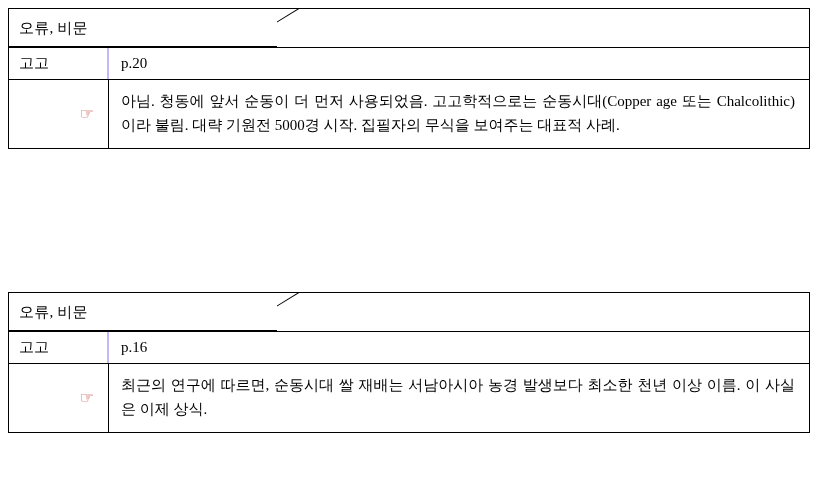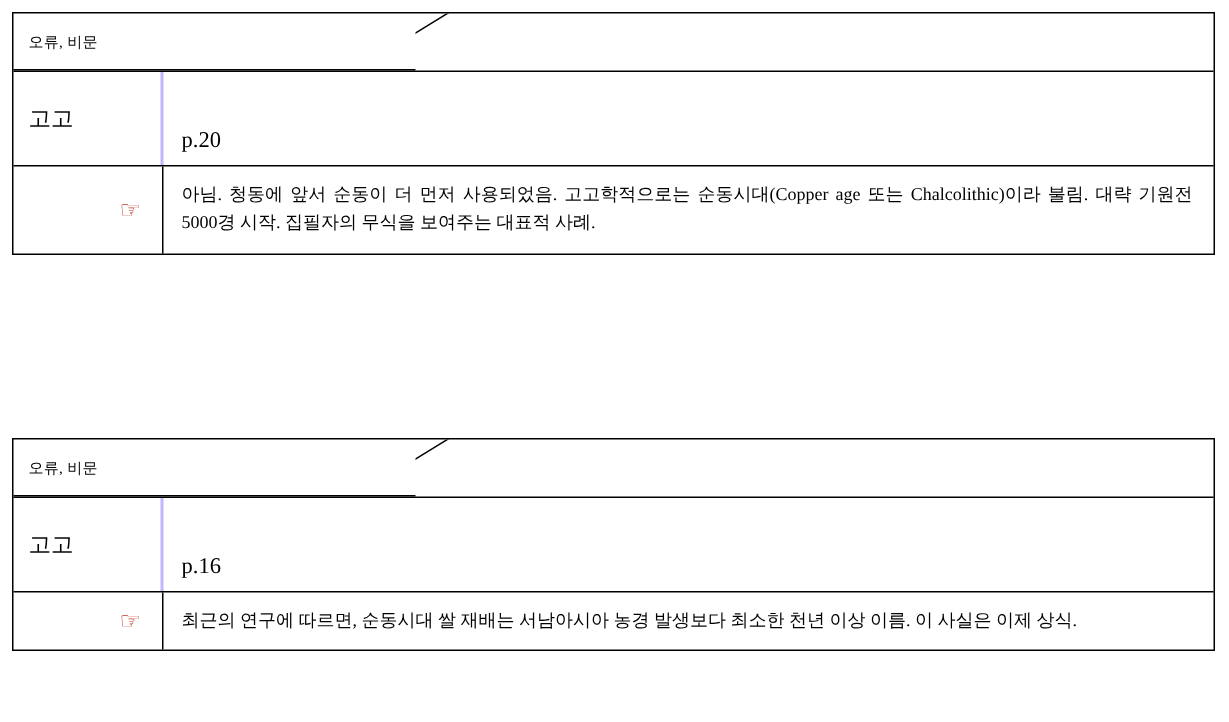--- a/index.html
+++ b/index.html
@@ -40,21 +40,21 @@
   .hdr-tag {
     position: absolute;
     left: 0;
     top: 0;
     height: 38px;
     width: 320px;
     box-sizing: border-box;
     display: flex;
     align-items: center;
     padding-left: 10px;
-    font-size: 10px;
+    font-size: 15px;
     letter-spacing: 0.2px;
   }
   
   .hdr-underline {
     position: absolute;
     left: 0;
     top: 37px;
     width: 268px;
     height: 1px;
     background: #000000;
@@ -92,21 +92,20 @@
     border-right: 2px solid #c4b5fd;
     display: flex;
     align-items: center;
     padding-left: 10px;
     font-size: 15px;
   }
   .span-content {
     flex: 1;
     display: flex;
     flex-direction: column;
-    margin-top: 31px;
   }
   .span-content .sub-row {
     box-sizing: border-box;
     padding: 7px 12px;
     font-size: 15px;
     min-height: 22px;
     display: flex;
     align-items: center;
   }
   .span-content .sub-row + .sub-row {
@@ -131,21 +130,21 @@
     border-right: 1px solid #000000;
     display: flex;
     align-items: center;
     justify-content: flex-end;
     padding-right: 14px;
   }
   .note-body {
     flex: 1;
     box-sizing: border-box;
     padding: 9px 14px 10px 12px;
-    font-size: 12px;
+    font-size: 15px;
     line-height: 1.62;
     text-align: justify;
   }
 </style>
 </head>
 <body>
 
 <div class="page">
 
   <div class="block block-1">

